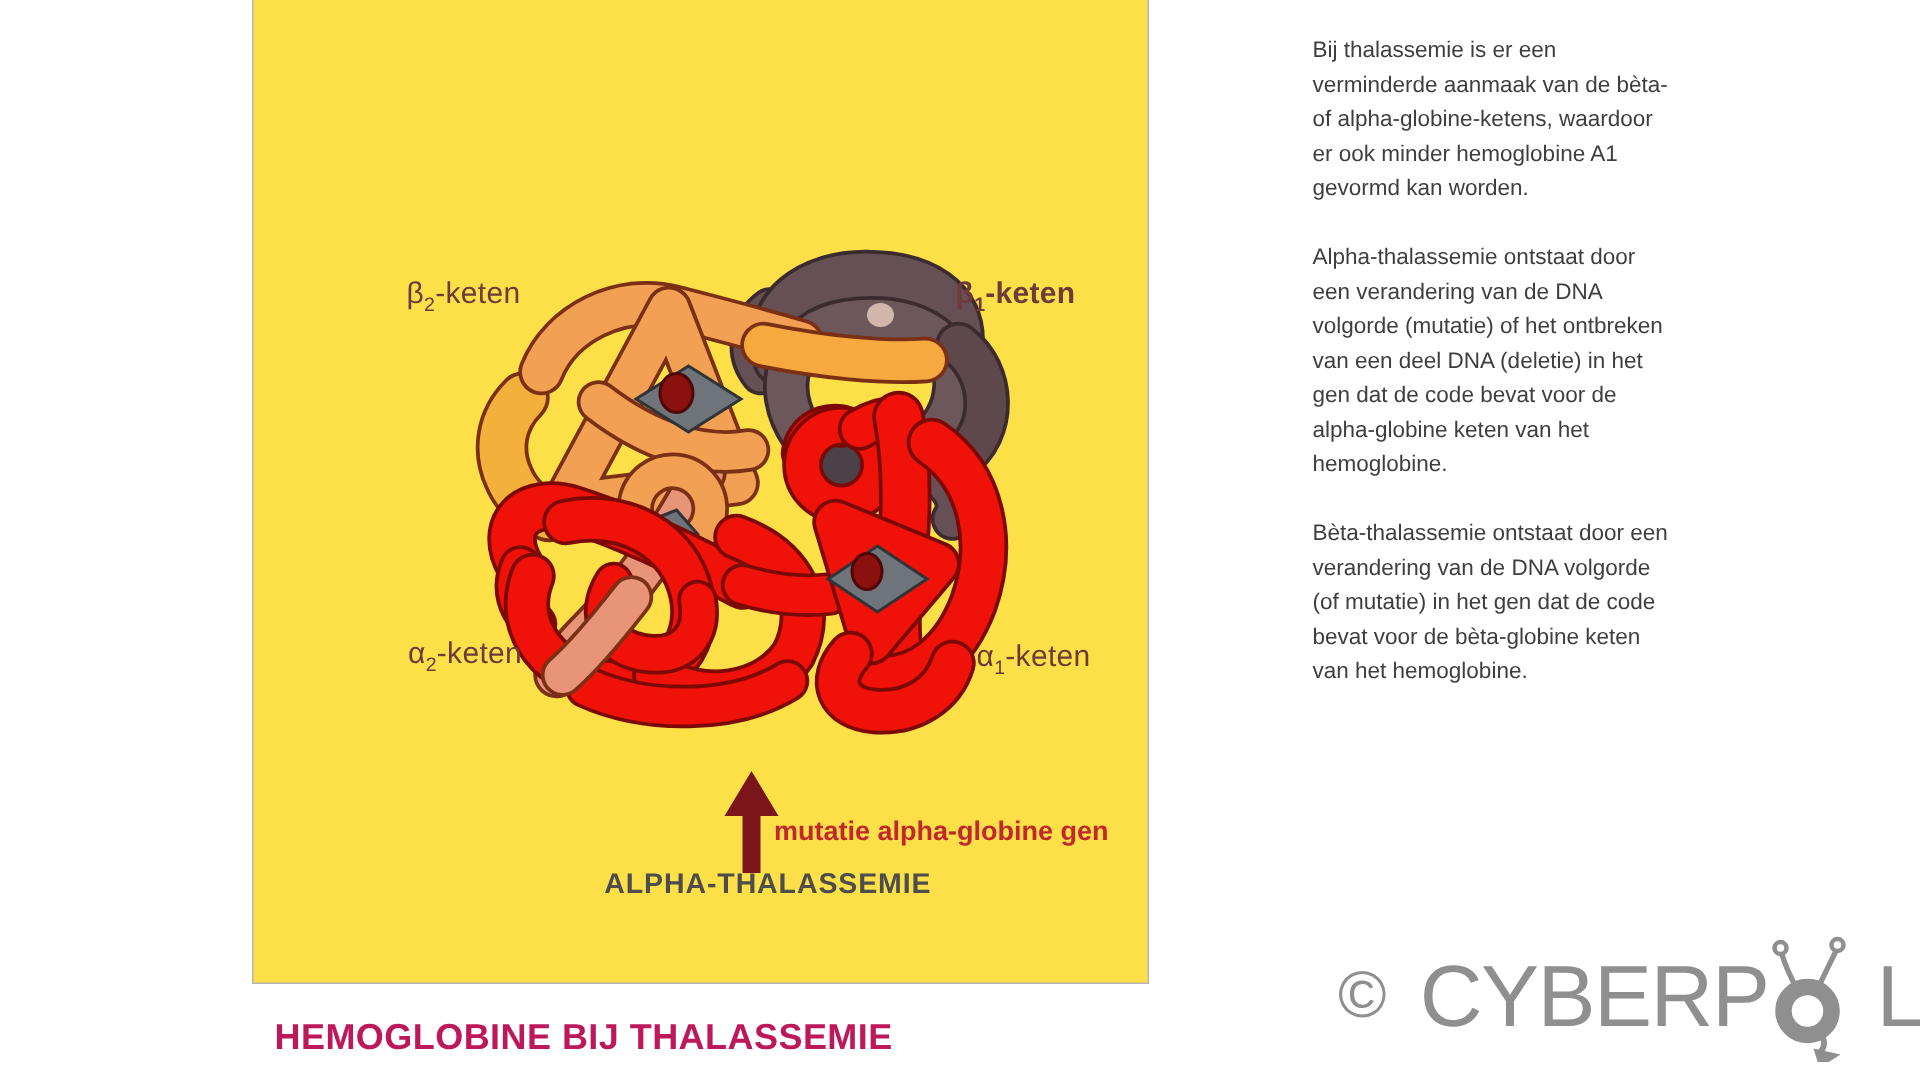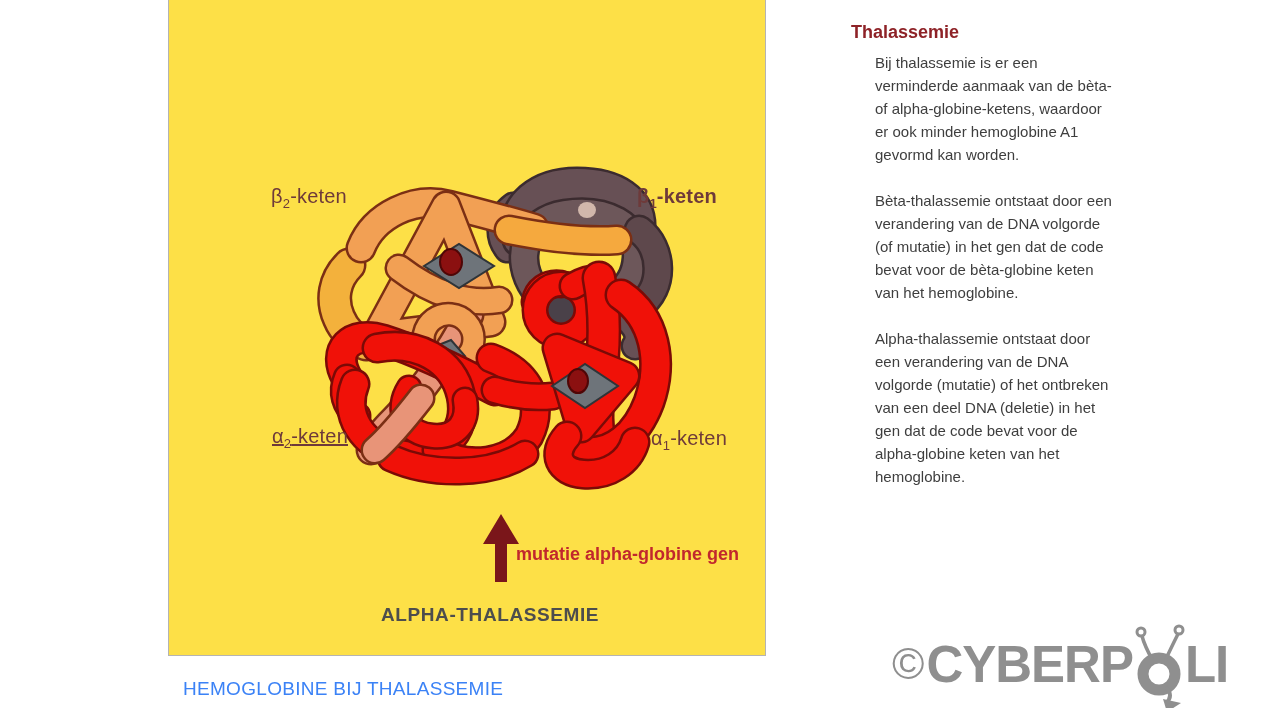--- a/index.html
+++ b/index.html
@@ -12,46 +12,46 @@
     position:absolute; left:168px; top:0; width:598px; height:656px;
     background:#fde047; border:1px solid #b5b4b2; border-top:none;
   }
   .molecule-svg { position:absolute; left:0; top:0; width:658px; height:656px; }
   .chain-label {
     position:absolute; font-size:20px; color:#6e3a3a; letter-spacing:0.2px;
   }
   .chain-label sub { font-size:13px; }
   .lbl-b2 { left:102px; top:185px; }
   .lbl-b1 { left:468px; top:185px;font-weight:bold; }
-  .lbl-a2 { left:103px; top:425px;text-decoration:underline; }
+  .lbl-a2 { left:103px; top:425px; }
   .lbl-a1 { left:470px; top:427px;margin-left:12px; }
   .mutation-arrow { position:absolute; left:312px; top:512px; }
   .mutation-label {
     position:absolute; left:347px; top:544px; font-size:18px; font-weight:bold;
     color:#c1272d;
   }
   .diagram-caption {
-    position:absolute; left:212px; top:604px; width:240px; text-align:left;
+    position:absolute; left:212px; top:579px; width:240px; text-align:right;
     font-size:19px; font-weight:bold; color:#4d4d4d; letter-spacing:0.6px;
   }
   .info-panel { position:absolute; left:851px; top:22px; width:262px; }
   .info-title { font-size:18px; font-weight:bold; color:#8e2227; margin-bottom:8px; }
   .info-panel p {
     font-size:15px; line-height:23px; color:#3e3e3e; margin-bottom:23px;margin-left:24px;
   }
   .slide-title {
-    position:absolute; left:183px; top:678px; font-size:19px; font-weight:normal;
-    color:#3b82f6; letter-spacing:0.3px;
+    position:absolute; left:183px; top:678px; font-size:24px; font-weight:bold;
+    color:#be185d; letter-spacing:0.3px;
   }
   .logo {
     position:absolute; left:892px; top:620px; height:88px;
     display:flex; align-items:center; color:#8f8f8f; white-space:nowrap;
   }
   .logo .copy { font-size:44px; font-weight:400; margin-right:2px; }
-  .logo .word { font-size:51px; font-weight:bold; letter-spacing:-1px; }
+  .logo .word { font-size:58px; font-weight:normal; letter-spacing:-1px;margin-left:20px; }
   .logo svg { display:block; margin:0 -1px; }
 </style>
 </head>
 <body>
 
 <div class="panel">
 
   <svg class="molecule-svg" viewBox="0 0 658 656">
 
     <g>
@@ -144,24 +144,23 @@
 
   <svg class="mutation-arrow" width="40" height="72" viewBox="0 0 40 72">
     <polygon points="20,2 38,32 26,32 26,70 14,70 14,32 2,32" fill="#7a161a"></polygon>
   </svg>
   <div class="mutation-label">mutatie alpha-globine gen</div>
 
   <div class="diagram-caption">ALPHA-THALASSEMIE</div>
 </div>
 
 <div class="info-panel">
-  <div class="info-title">Thalassemie</div>
   <p>Bij thalassemie is er een verminderde aanmaak van de bèta- of alpha-globine-ketens, waardoor er ook minder hemoglobine A1 gevormd kan worden.</p>
+  <p>Alpha-thalassemie ontstaat door een verandering van de DNA volgorde (mutatie) of het ontbreken van een deel DNA (deletie) in het gen dat de code bevat voor de alpha-globine keten van het hemoglobine.</p>
   <p>Bèta-thalassemie ontstaat door een verandering van de DNA volgorde (of mutatie) in het gen dat de code bevat voor de bèta-globine keten van het hemoglobine.</p>
-  <p>Alpha-thalassemie ontstaat door een verandering van de DNA volgorde (mutatie) of het ontbreken van een deel DNA (deletie) in het gen dat de code bevat voor de alpha-globine keten van het hemoglobine.</p>
 </div>
 
 <div class="slide-title">HEMOGLOBINE BIJ THALASSEMIE</div>
 
 <div class="logo">
   <span class="copy">©</span>
   <span class="word">CYBERP</span>
   <svg width="54" height="88" viewBox="0 0 54 88">
     <circle cx="27" cy="54" r="16" fill="none" stroke="#8f8f8f" stroke-width="11"></circle>
     <path d="M 21,41 C 16,32 12,24 10,16" fill="none" stroke="#8f8f8f" stroke-width="3.5"></path>

